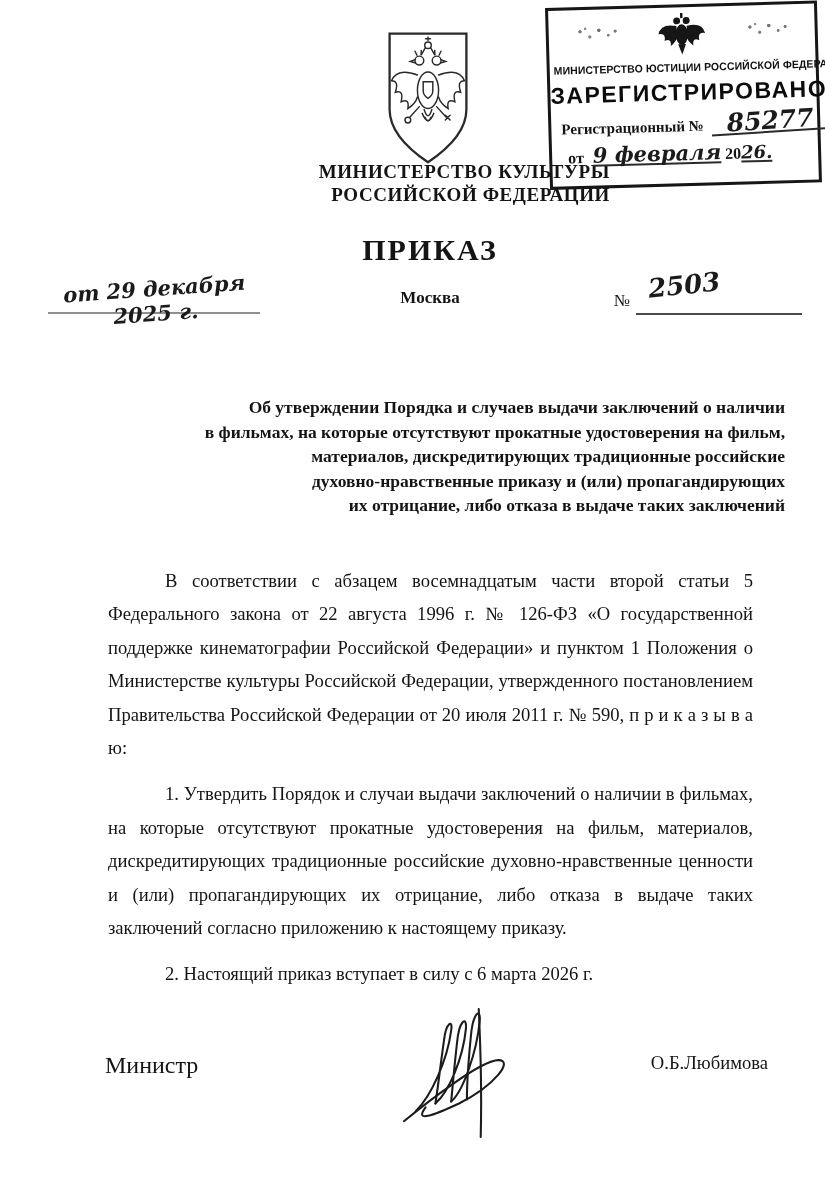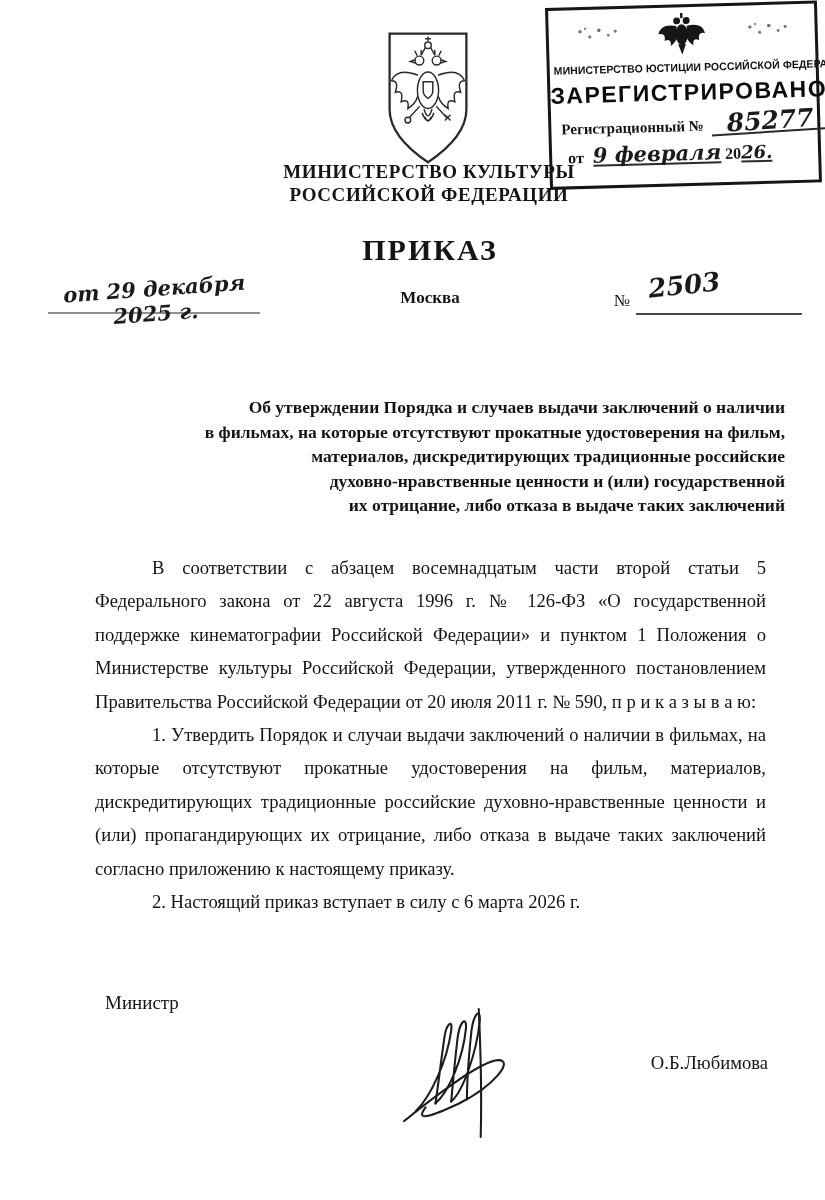--- a/index.html
+++ b/index.html
@@ -10,21 +10,21 @@
     background:#ffffff;
     font-family:"Liberation Serif", serif;
     color:#141414;
     overflow:hidden;
   }
 
   
   .emblem{position:absolute;left:380px;top:28px;width:96px;height:140px;}
   .ministry{
     position:absolute;left:248px;top:160px;width:362px;
-    text-align:center;font-weight:bold;font-size:19px;line-height:23px;
+    text-align:right;font-weight:bold;font-size:19px;line-height:23px;
     letter-spacing:0.6px;z-index:1;
   }
 
   
   .stamp{
     position:absolute;left:545px;top:8px;width:272px;height:182px;
     border:3px solid #161616;box-sizing:border-box;
     transform:rotate(-1.6deg);transform-origin:top left;
     z-index:2;text-align:center;
     font-family:"Liberation Sans", sans-serif;
@@ -104,24 +104,24 @@
   .subject{
     position:absolute;left:75px;top:395px;width:710px;text-align:right;
     font-size:17.5px;font-weight:bold;line-height:24.5px;
   }
 
   
   .body-text{
     position:absolute;left:95px;top:551px;width:671px;
     font-size:18.6px;line-height:33.4px;text-align:justify;
   }
-  .body-text p{margin:0;text-indent:57px;}
-
-  
-  .sig-title{position:absolute;left:105px;top:992px;font-size:19px;}
+  .body-text p{margin:13px;text-indent:57px;}
+
+  
+  .sig-title{position:absolute;left:105px;top:1052px;font-size:24px;}
   .sig-name{position:absolute;right:57px;top:1052px;font-size:18.6px;}
   .sig-scribble{position:absolute;left:398px;top:1000px;width:128px;height:140px;}
 
   svg{display:block;}
 </style>
 </head>
 <body>
 
 <div class="page">
 
@@ -191,21 +191,21 @@
   <div class="date-hand hand">от 29 декабря 2025 г.</div>
   <div class="city">Москва</div>
   <div class="num-sign">№</div>
   <div class="num-underline"></div>
   <div class="num-hand hand">2503</div>
 
   <div class="subject">
     <div>Об утверждении Порядка и случаев выдачи заключений о наличии</div>
     <div>в фильмах, на которые отсутствуют прокатные удостоверения на фильм,</div>
     <div>материалов, дискредитирующих традиционные российские</div>
-    <div>духовно-нравственные ценности и (или) государственной</div>
+    <div>духовно-нравственные приказу и (или) пропагандирующих</div>
     <div>их отрицание, либо отказа в выдаче таких заключений</div>
   </div>
 
   <div class="body-text">
     <p>В соответствии с абзацем восемнадцатым части второй статьи 5 Федерального закона от 22 августа 1996 г. № 126-ФЗ «О государственной поддержке кинематографии Российской Федерации» и пунктом 1 Положения о Министерстве культуры Российской Федерации, утвержденного постановлением Правительства Российской Федерации от 20 июля 2011 г. № 590, п р и к а з ы в а ю:</p>
     <p>1. Утвердить Порядок и случаи выдачи заключений о наличии в фильмах, на которые отсутствуют прокатные удостоверения на фильм, материалов, дискредитирующих традиционные российские духовно-нравственные ценности и (или) пропагандирующих их отрицание, либо отказа в выдаче таких заключений согласно приложению к настоящему приказу.</p>
     <p>2. Настоящий приказ вступает в силу с 6 марта 2026 г.</p>
   </div>
 
   <div class="sig-title">Министр</div>

